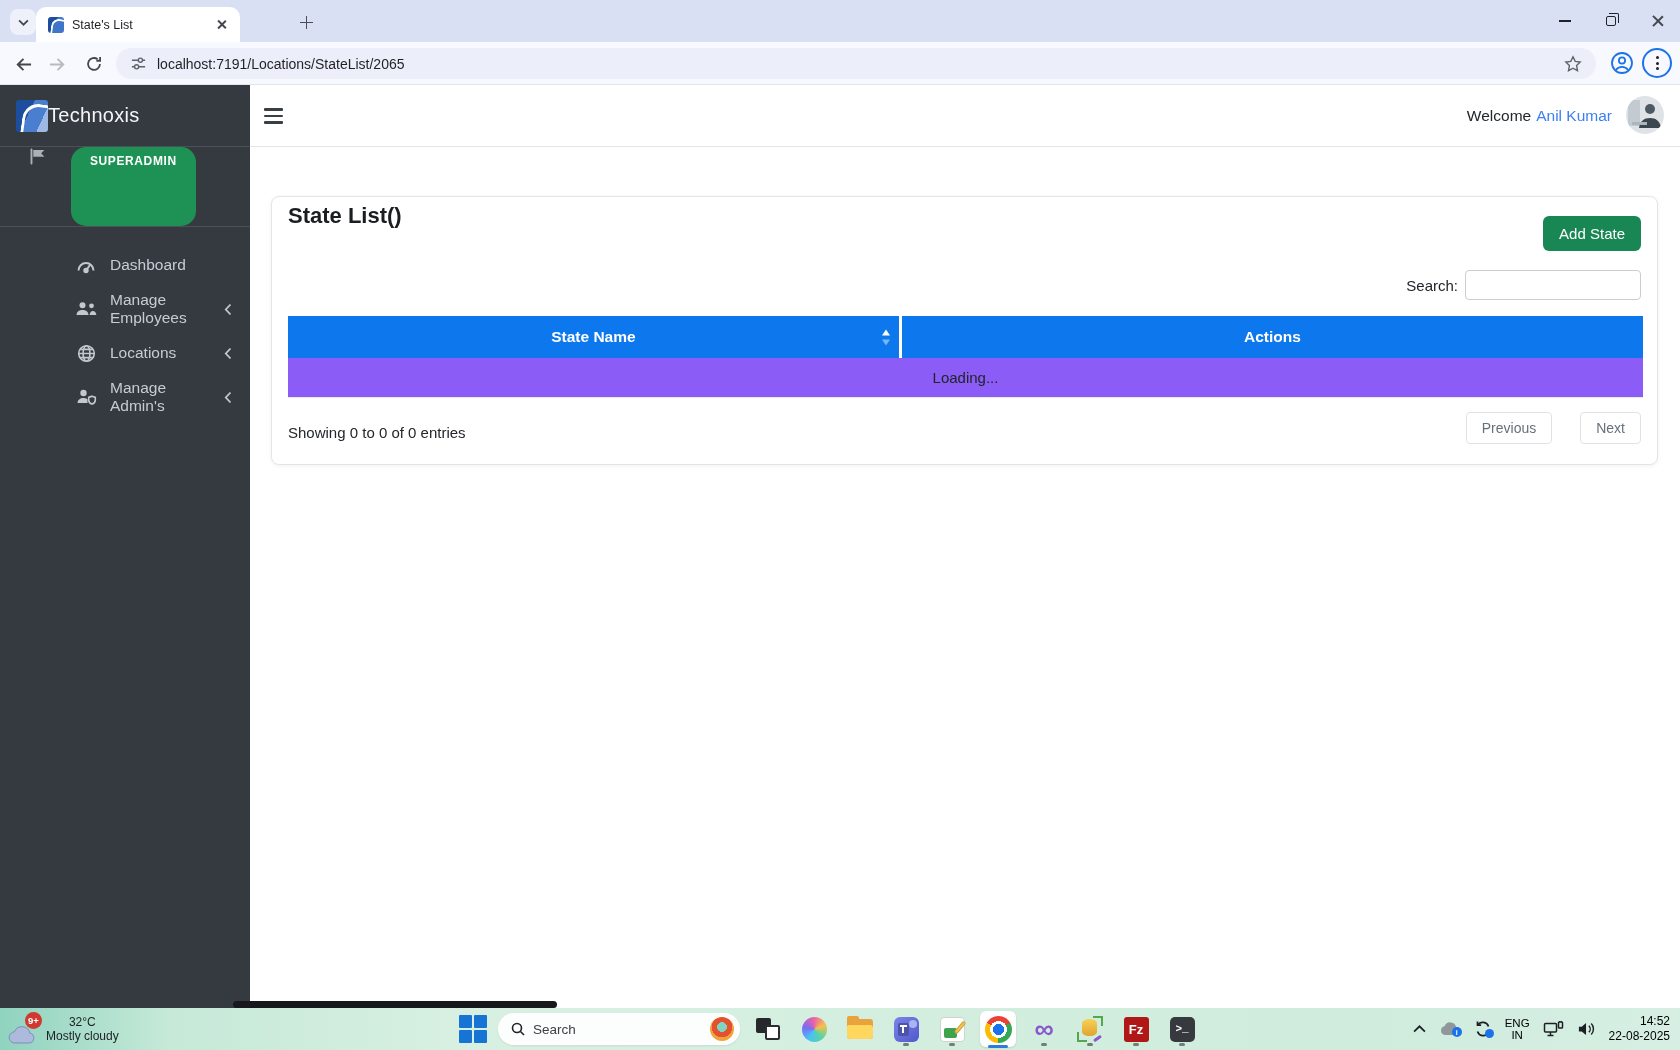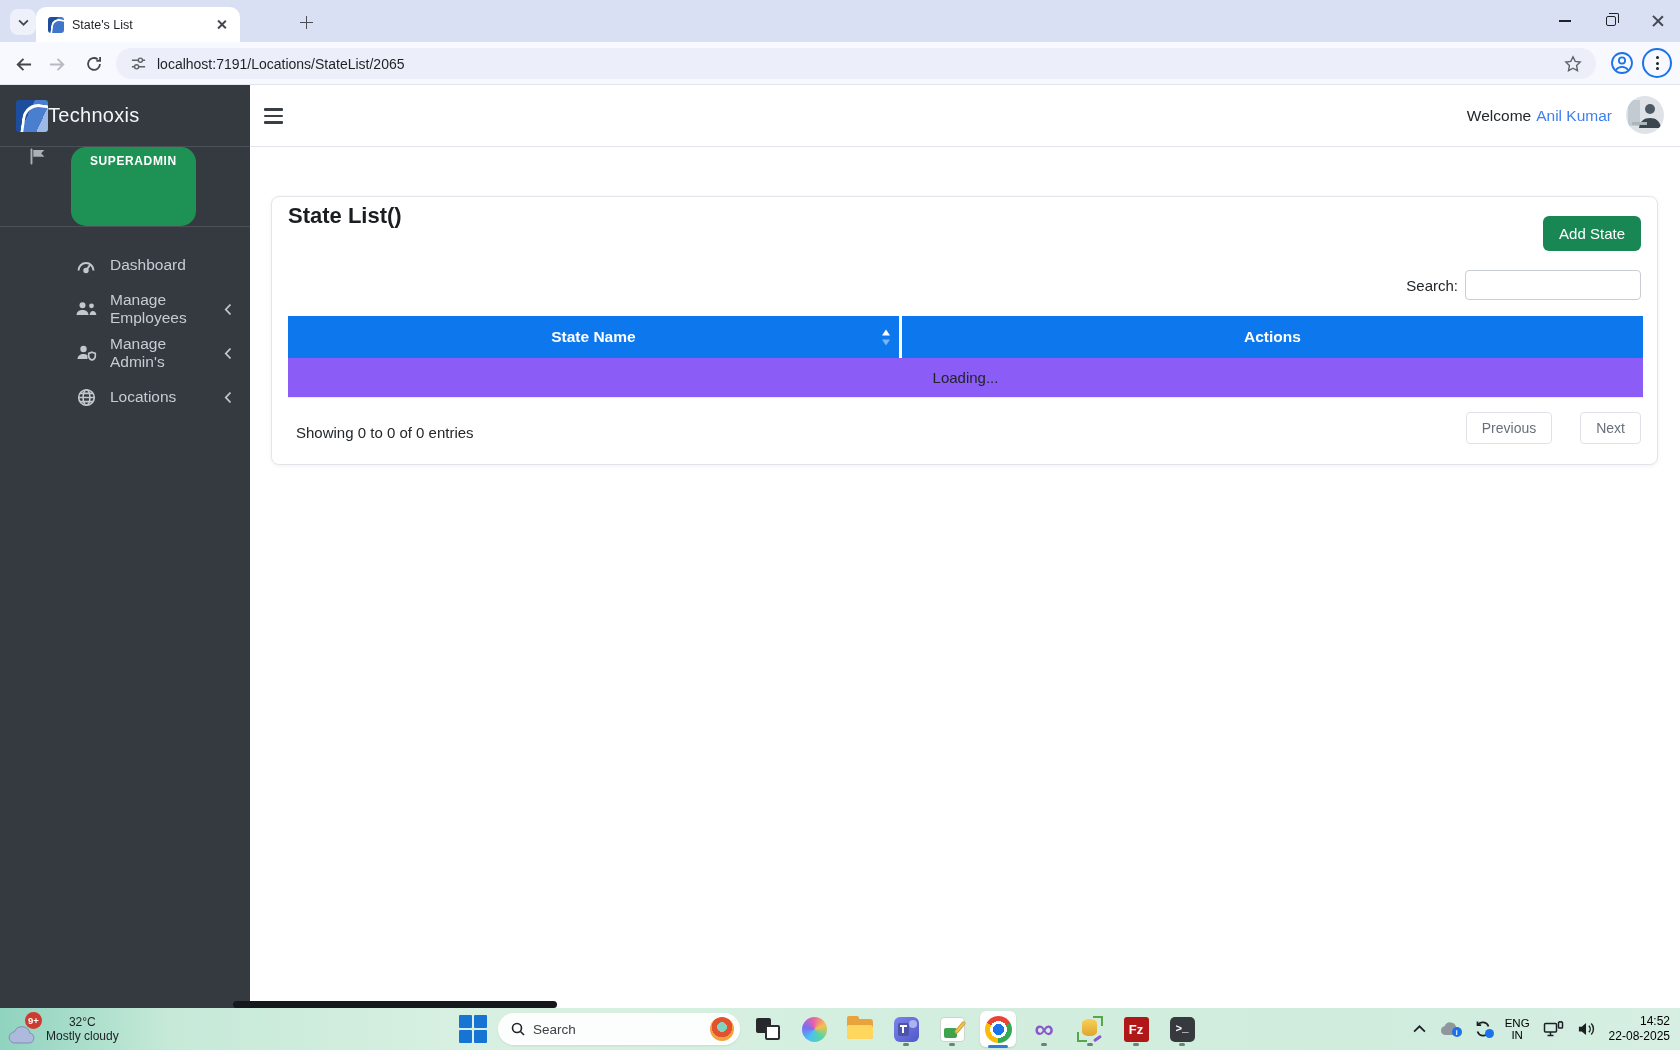--- a/index.html
+++ b/index.html
@@ -87,21 +87,21 @@
   .search-row label{font-size:15px;color:#212529;}
   .search-row input{width:176px;height:30px;border:1px solid #c9ced4;border-radius:4px;padding:0 8px;font-size:14px;outline:none;}
   .table{position:absolute;left:16px;top:119px;width:1355px;}
   .thead{display:flex;height:42px;background:#0d78ee;color:#fff;font-weight:700;font-size:15.5px;}
   .th{display:flex;align-items:center;justify-content:center;position:relative;}
   .th1{width:45.3%;border-right:3px solid #fff;}
   .th2{flex:1;}
   .sort{position:absolute;right:8px;top:0;height:100%;display:flex;align-items:center;}
   .trow{height:40px;background:#8b5cf6;display:flex;align-items:center;justify-content:center;
         font-size:15px;color:#212529;border-bottom:1px solid #e8ebee;}
-  .summary{position:absolute;left:16px;top:227px;font-size:15px;color:#23272b;margin-left:8px;}
+  .summary{position:absolute;left:16px;top:227px;font-size:15px;color:#23272b;}
   .pager{position:absolute;right:16px;top:215px;display:flex;gap:28px;}
   .pager button{background:#fff;border:1px solid #dfe3e8;border-radius:4px;color:#67707a;font-size:14px;padding:7px 15px;}
 
   
   .win-edge{position:absolute;left:233px;top:1001px;width:324px;height:7px;background:#17181c;border-radius:5px;}
   .taskbar{position:absolute;left:0;top:1008px;width:1680px;height:42px;
            background:linear-gradient(90deg,#8fd3bf 0%,#c6e9d8 10%,#d8f0e2 28%,#d3eedf 55%,#cfecdd 80%,#d6efe2 100%);}
   .weather{position:absolute;left:8px;top:0;height:42px;display:flex;align-items:center;gap:6px;}
   .wicon{position:relative;width:32px;height:30px;display:flex;align-items:flex-end;}
   .wbadge{position:absolute;right:-2px;top:-2px;min-width:17px;height:17px;border-radius:9px;background:#cf3a30;
@@ -284,42 +284,42 @@
         </span>
         <span class="nav-label">Manage Employees</span>
         <span class="chev">
           <svg width="8" height="13" viewBox="0 0 8 12" fill="none" stroke="currentColor" stroke-width="1.8">
               <path d="M6.5 1L1.8 6l4.7 5"></path>
             </svg>
         </span>
       </a>
       <a class="nav-item">
         <span class="nav-icon">
+          <svg width="19" height="19" viewBox="0 0 20 20" fill="none" stroke="currentColor" stroke-width="1.7">
+              <circle cx="10" cy="10" r="8.2"></circle>
+              <ellipse cx="10" cy="10" rx="3.6" ry="8.2"></ellipse>
+              <path d="M1.8 10h16.4M3 5.6h14M3 14.4h14"></path>
+            </svg>
+        </span>
+        <span class="nav-label">Locations</span>
+        <span class="chev">
+          <svg width="8" height="13" viewBox="0 0 8 12" fill="none" stroke="currentColor" stroke-width="1.8">
+              <path d="M6.5 1L1.8 6l4.7 5"></path>
+            </svg>
+        </span>
+      </a>
+      <a class="nav-item">
+        <span class="nav-icon">
           <svg width="22" height="16" viewBox="0 0 22 16" fill="currentColor">
               <circle cx="8.5" cy="4" r="3.2"></circle>
               <path d="M2.5 14c0-3 2.7-5 6-5 1.5 0 2.9.4 4 1.2V14z"></path>
               <path d="M17 7.2l3.3 1.2v2.5c0 2.1-1.5 3.6-3.3 4.2-1.8-.6-3.3-2.1-3.3-4.2V8.4z" fill="none" stroke="currentColor" stroke-width="1.6"></path>
             </svg>
         </span>
         <span class="nav-label">Manage Admin's</span>
-        <span class="chev">
-          <svg width="8" height="13" viewBox="0 0 8 12" fill="none" stroke="currentColor" stroke-width="1.8">
-              <path d="M6.5 1L1.8 6l4.7 5"></path>
-            </svg>
-        </span>
-      </a>
-      <a class="nav-item">
-        <span class="nav-icon">
-          <svg width="19" height="19" viewBox="0 0 20 20" fill="none" stroke="currentColor" stroke-width="1.7">
-              <circle cx="10" cy="10" r="8.2"></circle>
-              <ellipse cx="10" cy="10" rx="3.6" ry="8.2"></ellipse>
-              <path d="M1.8 10h16.4M3 5.6h14M3 14.4h14"></path>
-            </svg>
-        </span>
-        <span class="nav-label">Locations</span>
         <span class="chev">
           <svg width="8" height="13" viewBox="0 0 8 12" fill="none" stroke="currentColor" stroke-width="1.8">
               <path d="M6.5 1L1.8 6l4.7 5"></path>
             </svg>
         </span>
       </a>
     </nav>
   </aside>
 
   <div class="topbar">

